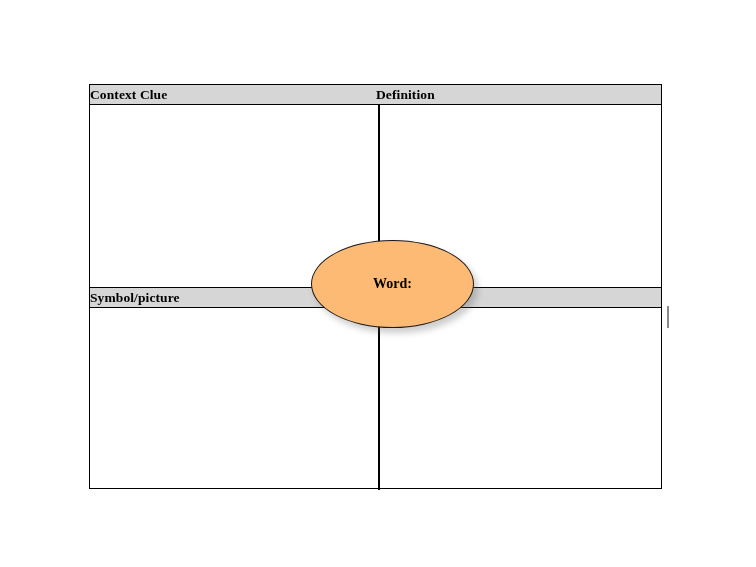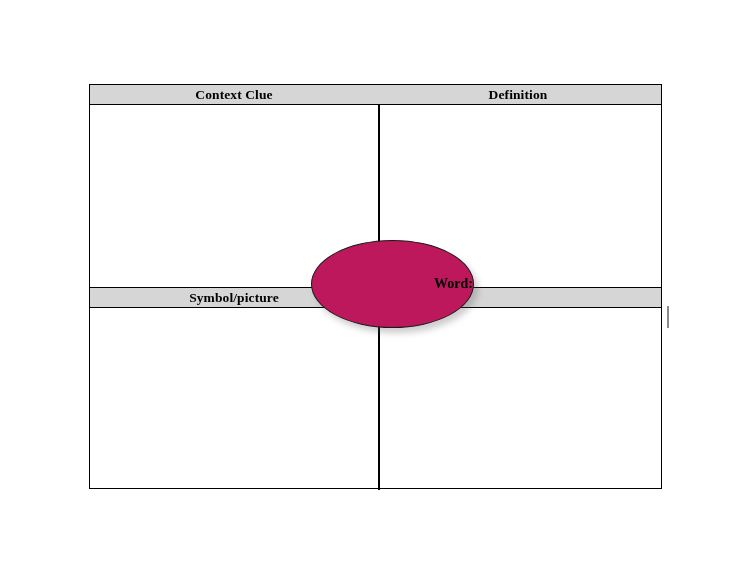--- a/index.html
+++ b/index.html
@@ -50,21 +50,20 @@
   }
   .band.top    { top: 0px; }
   .band.middle { top: 202px; border-top: 1.6px solid #000000; height: 21px; }
 
   .band-cell {
     position: absolute;
     top: 0;
     height: 100%;
     display: flex;
     align-items: center;
-    justify-content: center;
     font-size: 13.5px;
     font-weight: bold;
     color: #000000;
     letter-spacing: 0.1px;
     line-height: 1;
     white-space: nowrap;
   }
   .band-cell.left  { left: 0px;   width: 288px; }
   .band-cell.right { left: 286px; width: 284px; }
 
@@ -105,25 +104,25 @@
     filter: blur(3px);
   }
   .oval {
     position: absolute;
     left: 0;
     top: 0;
     width: 163px;
     height: 88px;
     box-sizing: border-box;
     border-radius: 50%;
-    background: #be185d;
+    background: #fdba74;
     border: 1.5px solid #1a1a1a;
     display: flex;
     align-items: center;
-    justify-content: flex-end;
+    justify-content: center;
   }
   .oval-label {
     font-size: 14px;
     font-weight: bold;
     color: #000000;
     line-height: 1;
     white-space: nowrap;
   }
 
   

